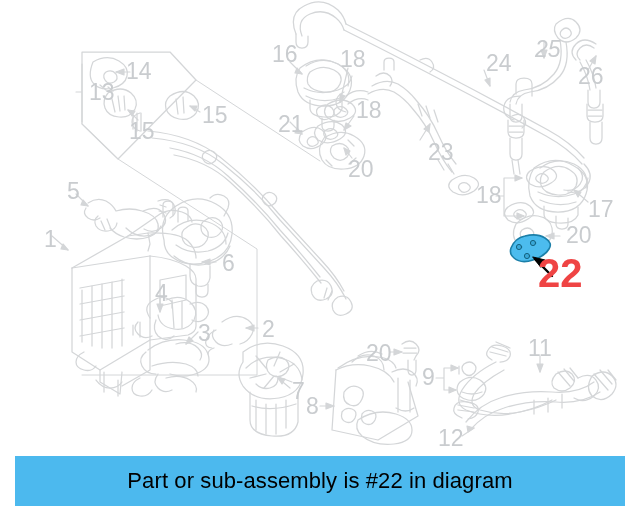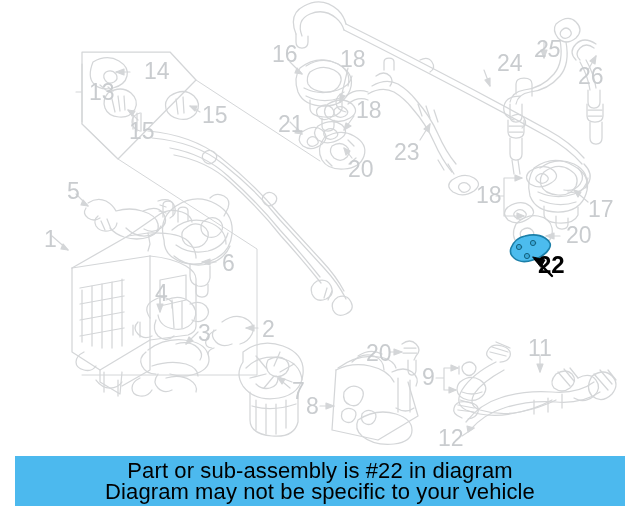--- a/index.html
+++ b/index.html
@@ -20,23 +20,23 @@
     font-family:"Liberation Sans", sans-serif;
     font-size:23px;
     line-height:1;
     white-space:nowrap;
     user-select:none;
   }
 
   
   .callout-highlight{
     position:absolute;
-    color:#000000;
+    color:#ef4444;
     font-family:"Liberation Sans", sans-serif;
-    font-size:24px;
+    font-size:40px;
     font-weight:600;
     line-height:1;
     white-space:nowrap;
   }
 
   
   #notice-banner{
     position:absolute;
     left:15px;top:456px;
     width:610px;height:50px;
@@ -439,36 +439,35 @@
   <span class="callout" style="left:155px;top:282px;">4</span>
   <span class="callout" style="left:67px;top:180px;">5</span>
   <span class="callout" style="left:222px;top:252px;">6</span>
   <span class="callout" style="left:292px;top:380px;">7</span>
   <span class="callout" style="left:306px;top:395px;">8</span>
   <span class="callout" style="left:422px;top:366px;">9</span>
   <span class="callout" style="left:366px;top:342px;">20</span>
   <span class="callout" style="left:528px;top:337px;text-align:center;">11</span>
   <span class="callout" style="left:438px;top:427px;text-align:center;">12</span>
   <span class="callout" style="left:53px;top:81px;margin-left:36px;">13</span>
-  <span class="callout" style="left:144px;top:60px;">14</span>
+  <span class="callout" style="left:126px;top:60px;">14</span>
   <span class="callout" style="left:129px;top:120px;">15</span>
   <span class="callout" style="left:202px;top:104px;">15</span>
   <span class="callout" style="left:272px;top:43px;">16</span>
   <span class="callout" style="left:588px;top:198px;">17</span>
   <span class="callout" style="left:340px;top:48px;">18</span>
   <span class="callout" style="left:356px;top:99px;">18</span>
   <span class="callout" style="left:476px;top:184px;">18</span>
   <span class="callout" style="left:348px;top:158px;">20</span>
   <span class="callout" style="left:566px;top:224px;">20</span>
   <span class="callout" style="left:278px;top:113px;">21</span>
-  <span class="callout" style="left:394px;top:141px;">23</span>
-  <span class="callout" style="left:497px;top:52px;">24</span>
+  <span class="callout" style="left:428px;top:141px;">23</span>
+  <span class="callout" style="left:486px;top:52px;">24</span>
   <span class="callout" style="left:535px;top:38px;font-style:italic;">25</span>
   <span class="callout" style="left:578px;top:65px;text-align:right;">26</span>
 
   <span class="callout-highlight" style="left:538px;top:253px;">22</span>
 
   <div id="notice-banner">
     <div class="line">Part or sub-assembly is #22 in diagram</div>
-    <div class="line">Diagram may not be specific to your vehicle</div>
   </div>
 
 </div>
 
 </body></html>

